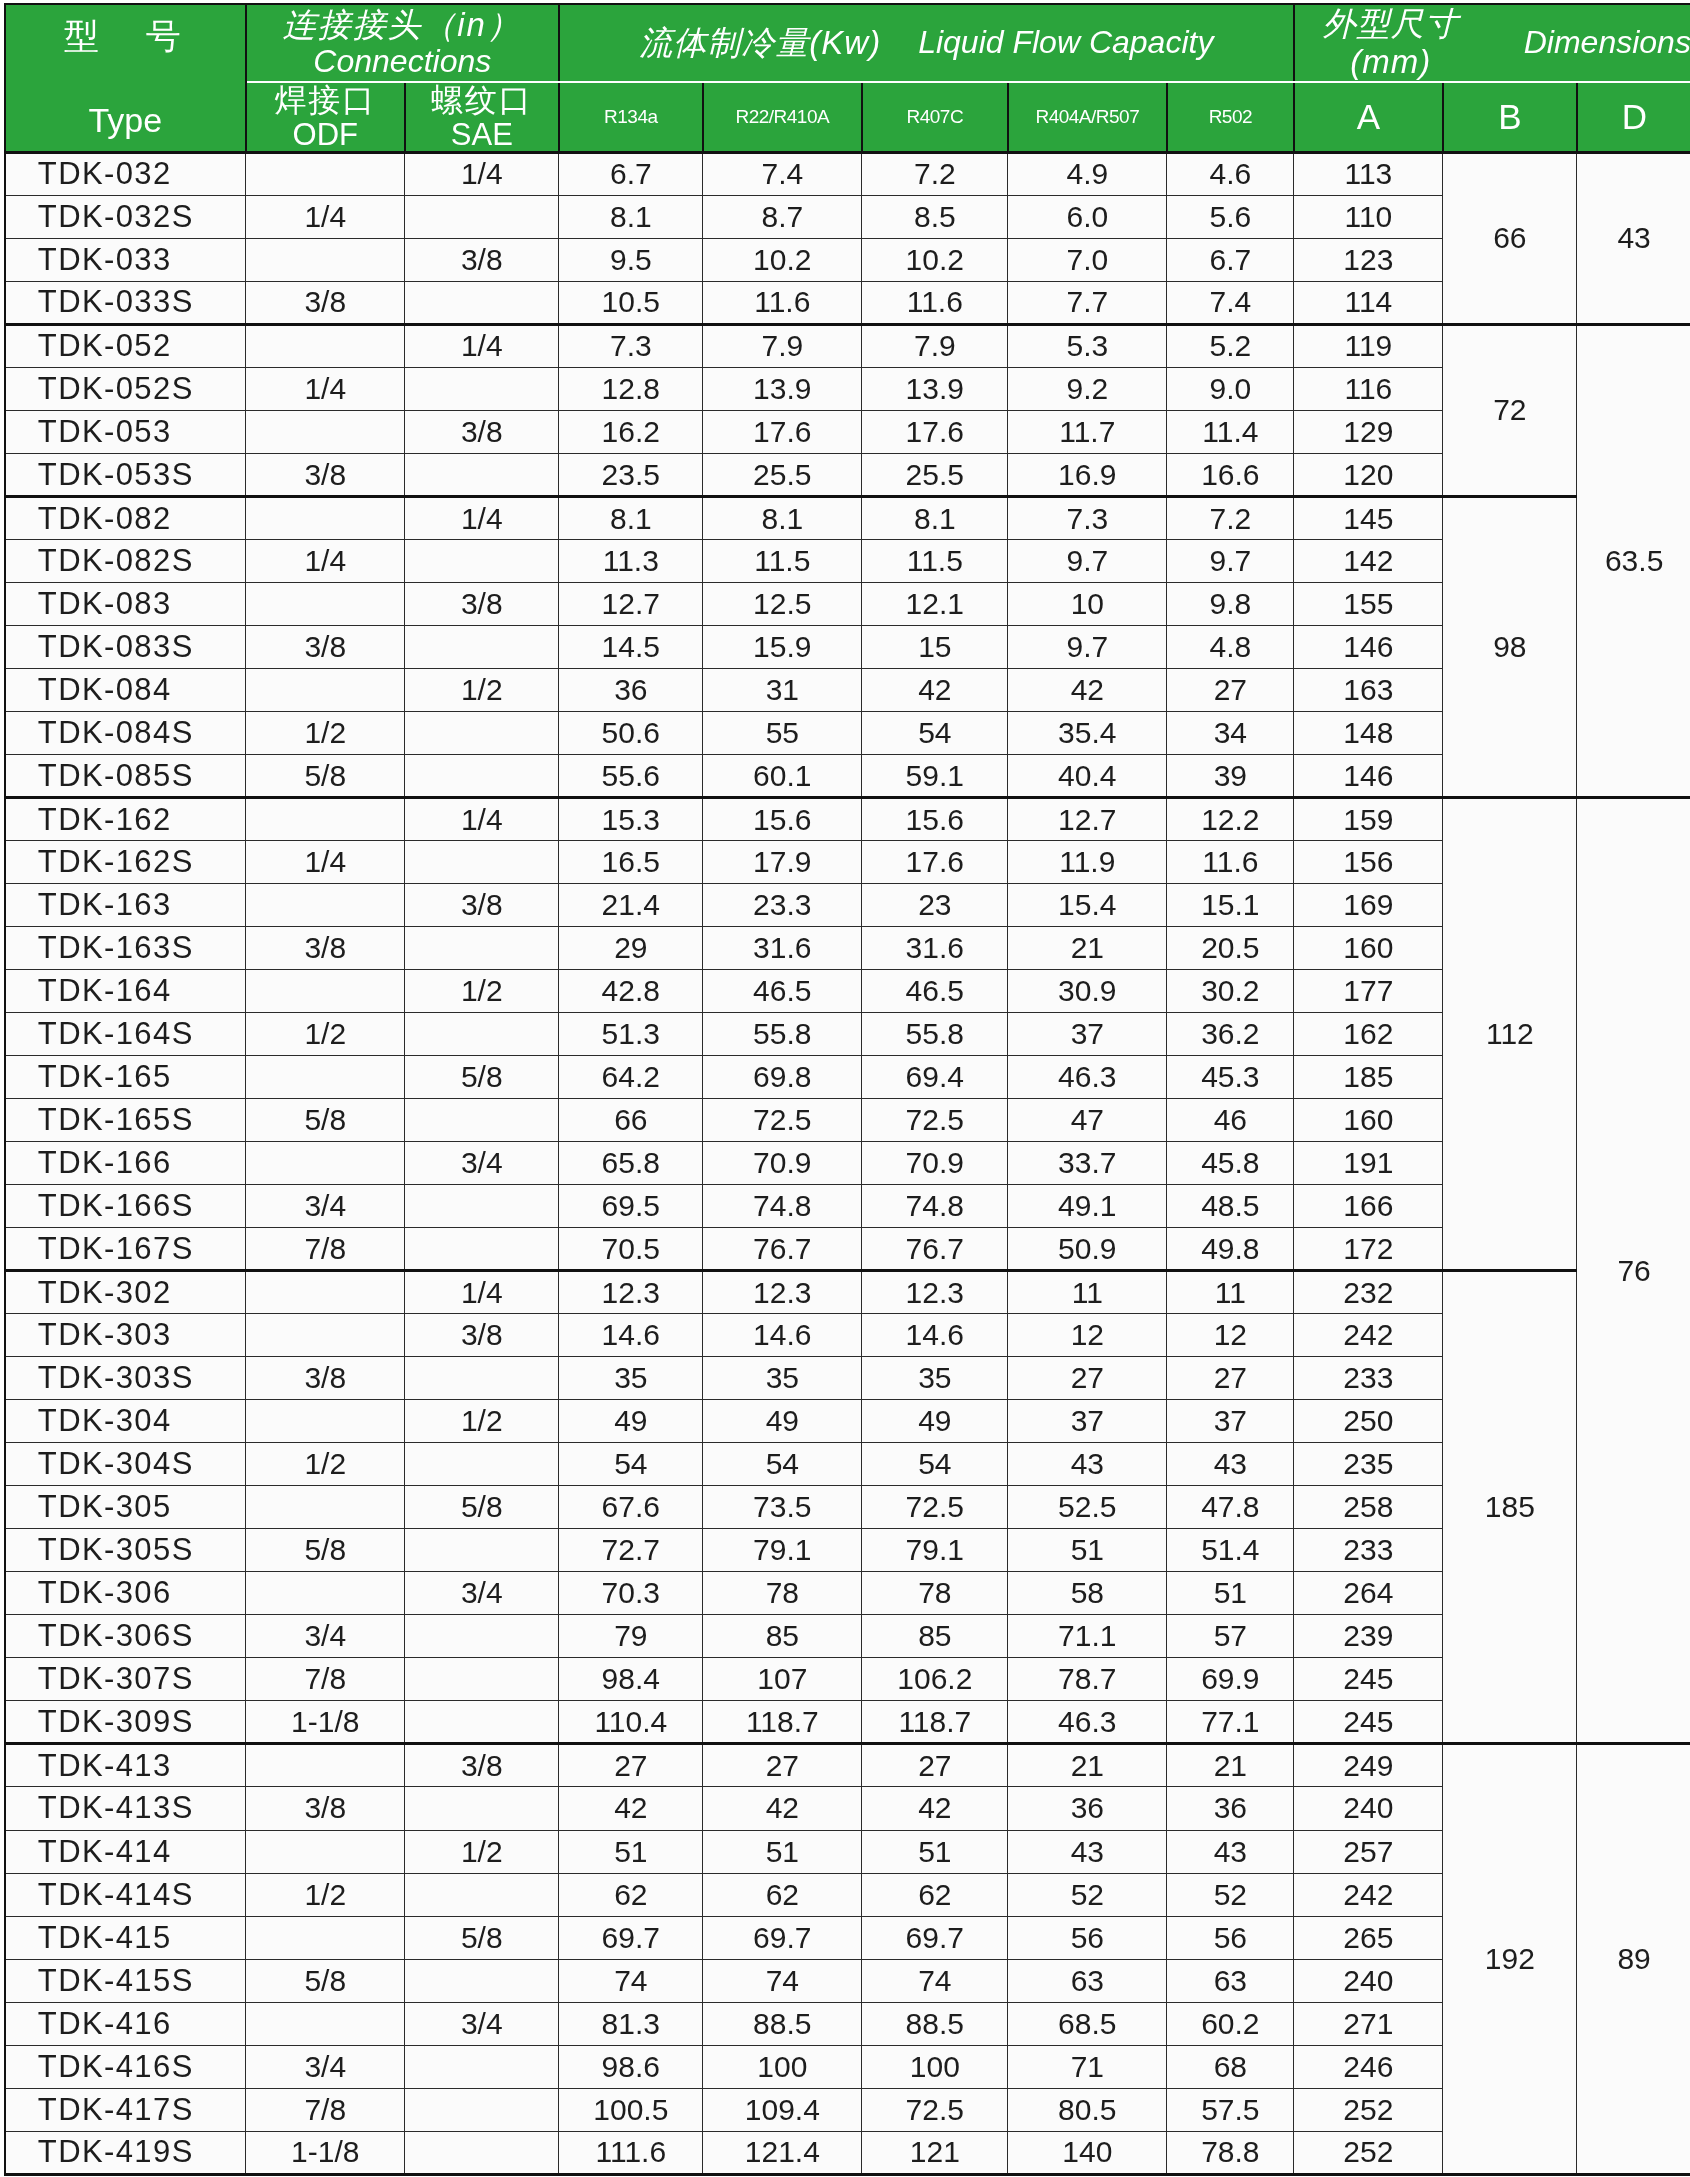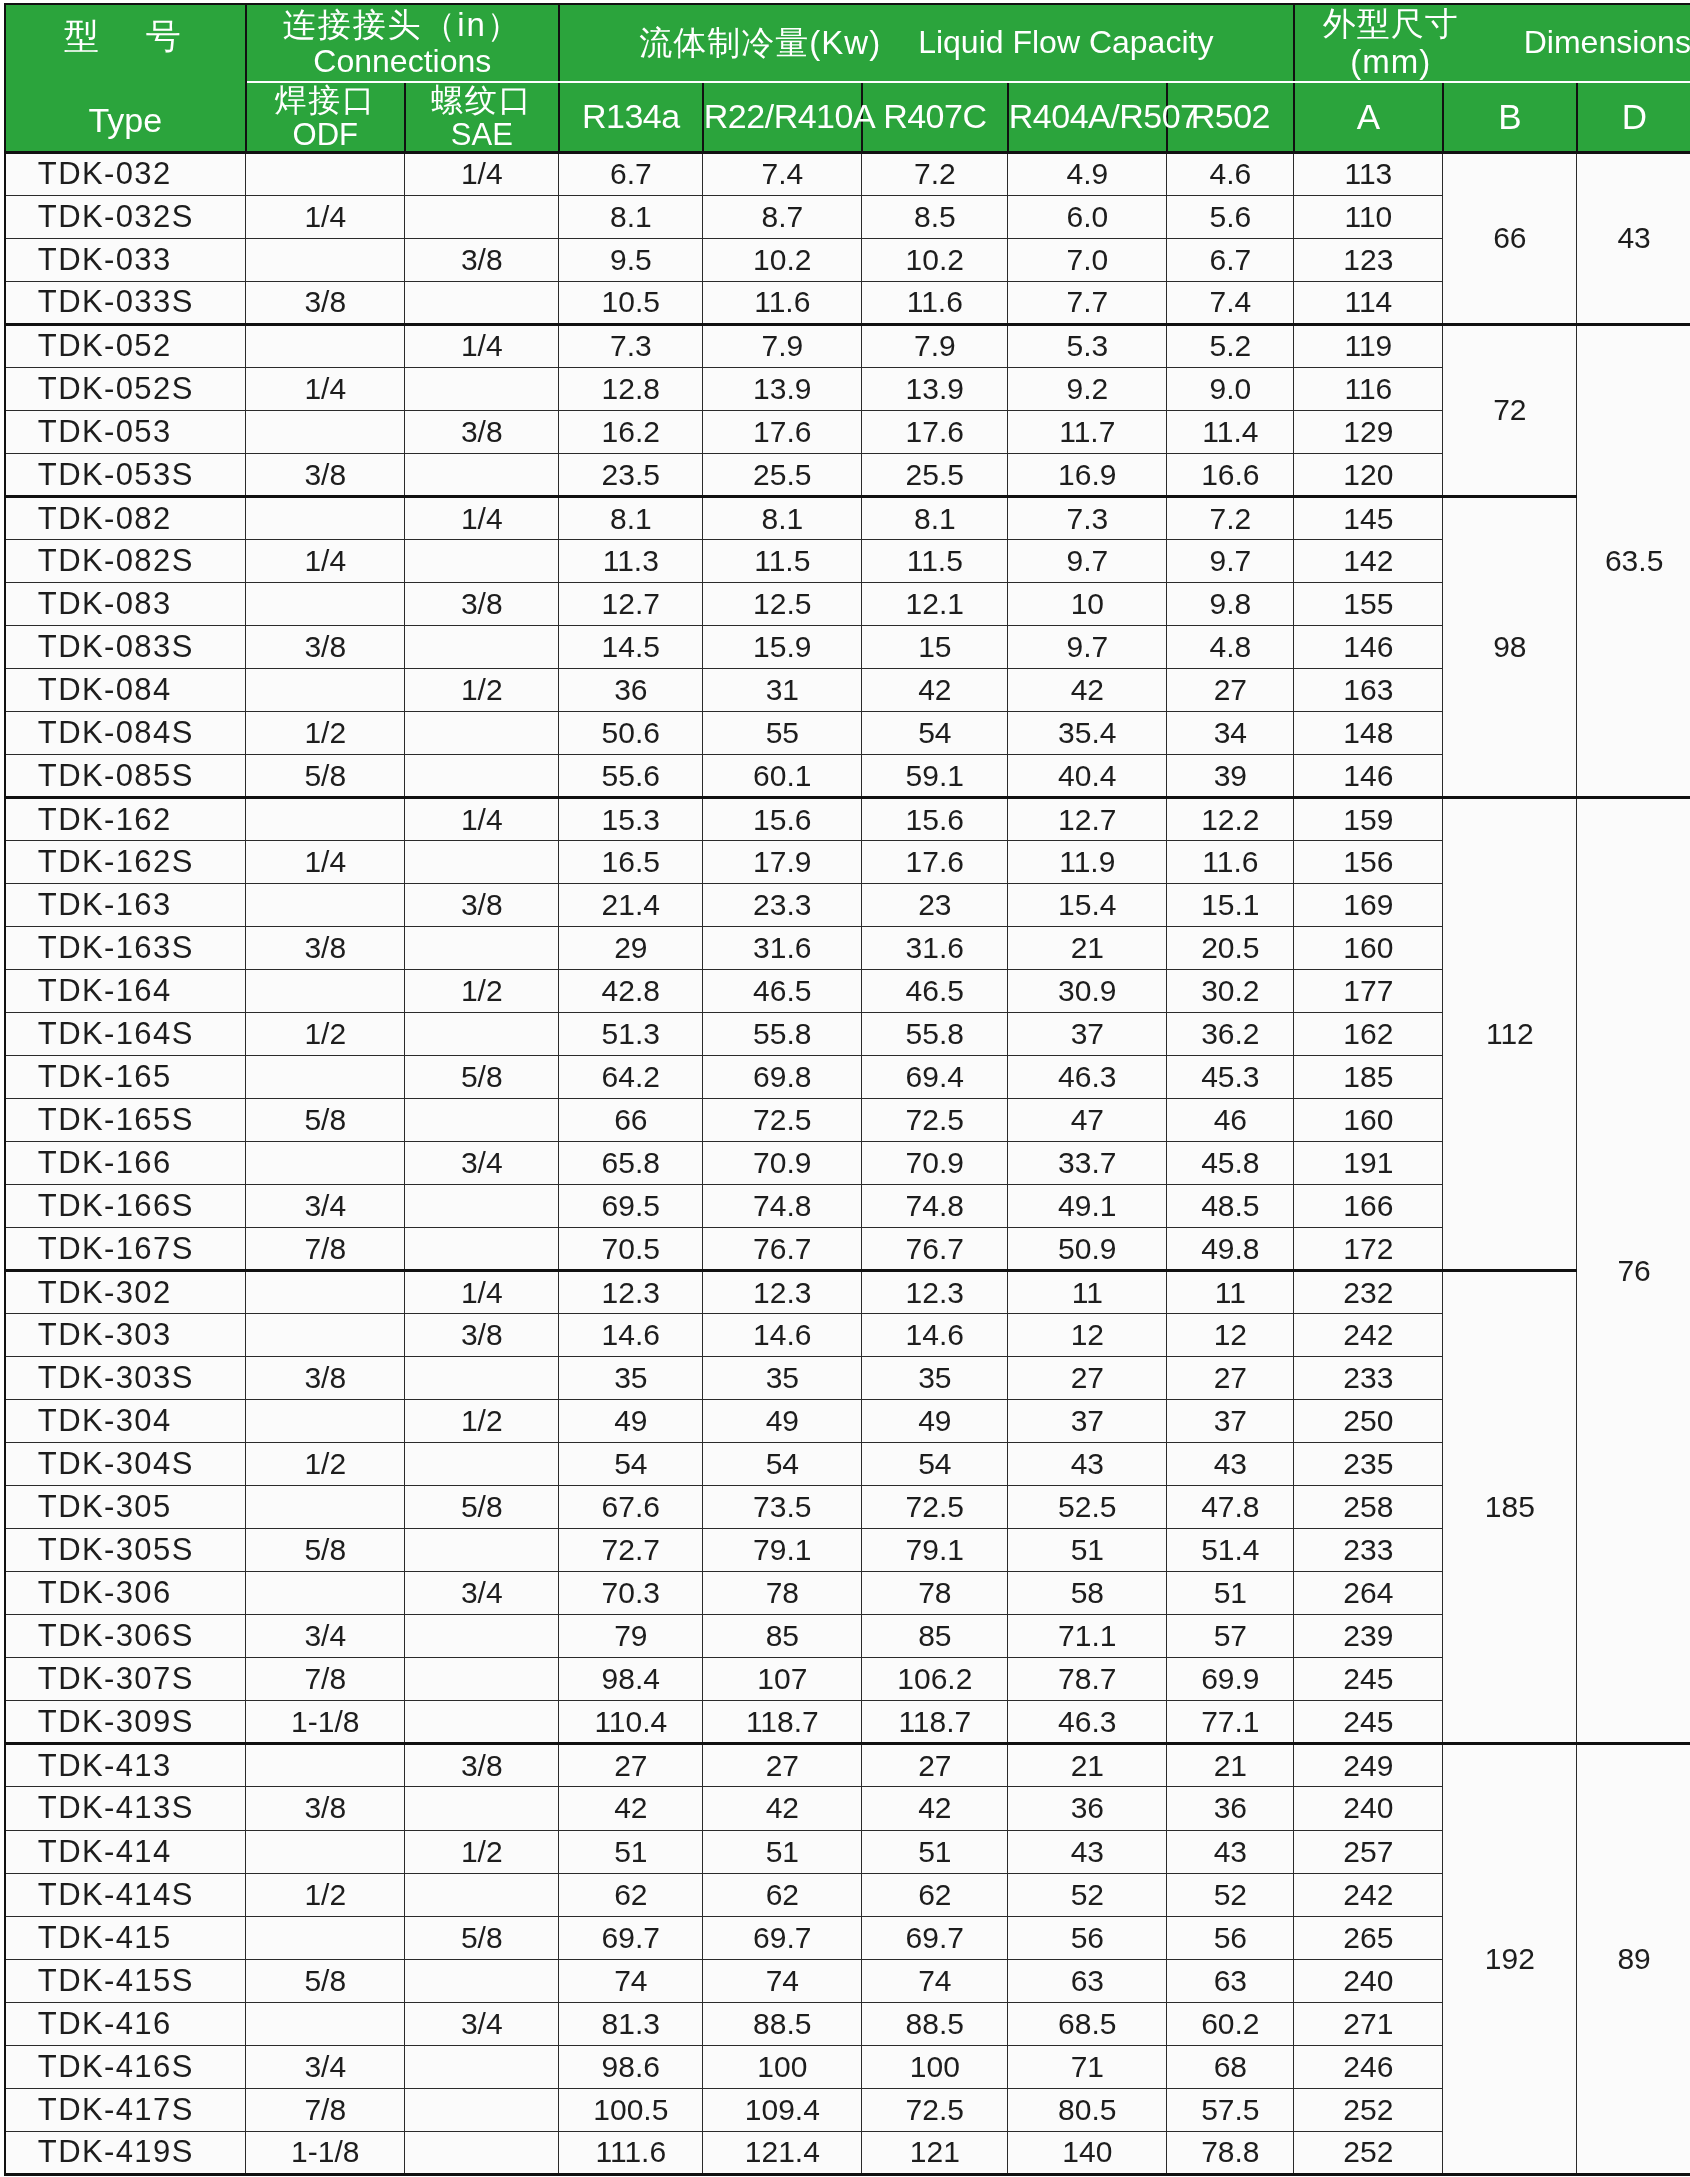--- a/index.html
+++ b/index.html
@@ -25,28 +25,28 @@
   
   thead th{
     background:var(--green);
     color:var(--header-text);
     font-weight:400;
     border:2.9px solid var(--group-line);
     padding:0;text-align:center;vertical-align:middle;
   }
   tr.hrow1{height:69px;}
   tr.hrow2{height:68px;}
-  tr.hrow1 th.split{border-bottom:2.9px solid #FFFFFF;}
+  tr.hrow1 th.split{border-bottom:2.9px solid #FFFFFF;font-style:italic;}
   .zh-line{font-size:33px;line-height:38px;letter-spacing:1.9px;}
   .en-line{font-size:32px;line-height:35px;letter-spacing:0;}
   th.type-head .zh-line{font-size:35px;letter-spacing:5.8px;}
   th.type-head .en-line{font-size:34px;margin-top:48px;}
   .inline-title{display:flex;justify-content:center;align-items:center;gap:37px;}
   .inline-title .zh-line{letter-spacing:1px;}
-  tr.hrow2 th.ref{font-size:34px;letter-spacing:-0.5px;}
+  tr.hrow2 th.ref{font-size:19px;letter-spacing:-0.5px;}
   tr.hrow2 th.dim{font-size:35px;}
   tr.hrow2 .zh-line{font-size:32px;line-height:35px;}
   tr.hrow2 .en-line{font-size:31px;line-height:33px;}
   thead{border-bottom:3.8px solid var(--group-line);}
   
   tbody td{
     background:var(--body-bg);
     border:1.9px solid var(--grid);
     color:var(--text);
     font-size:30px;

